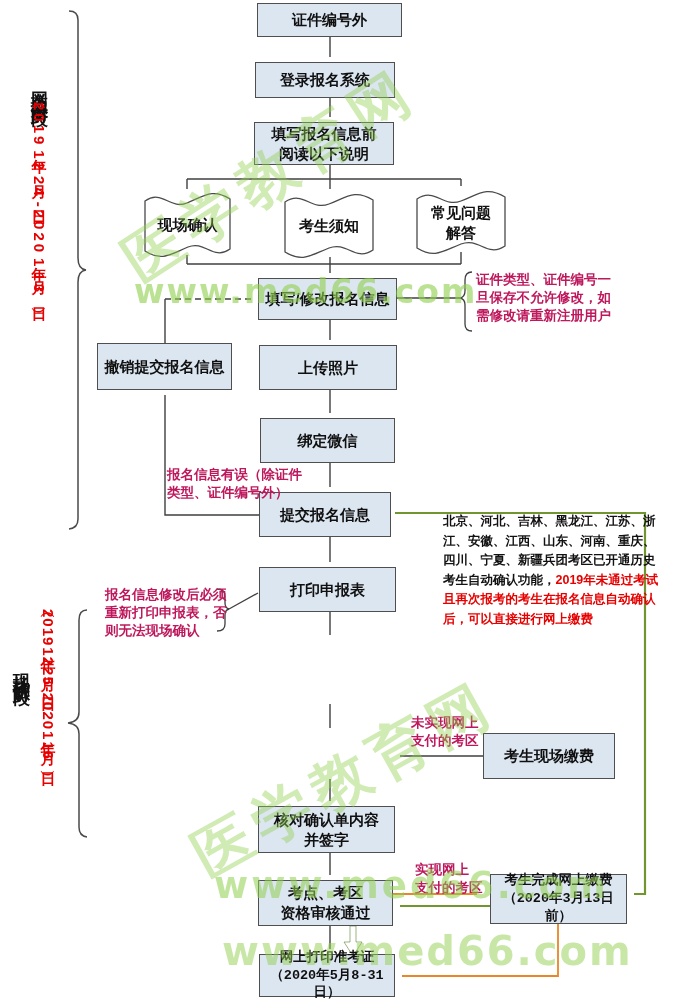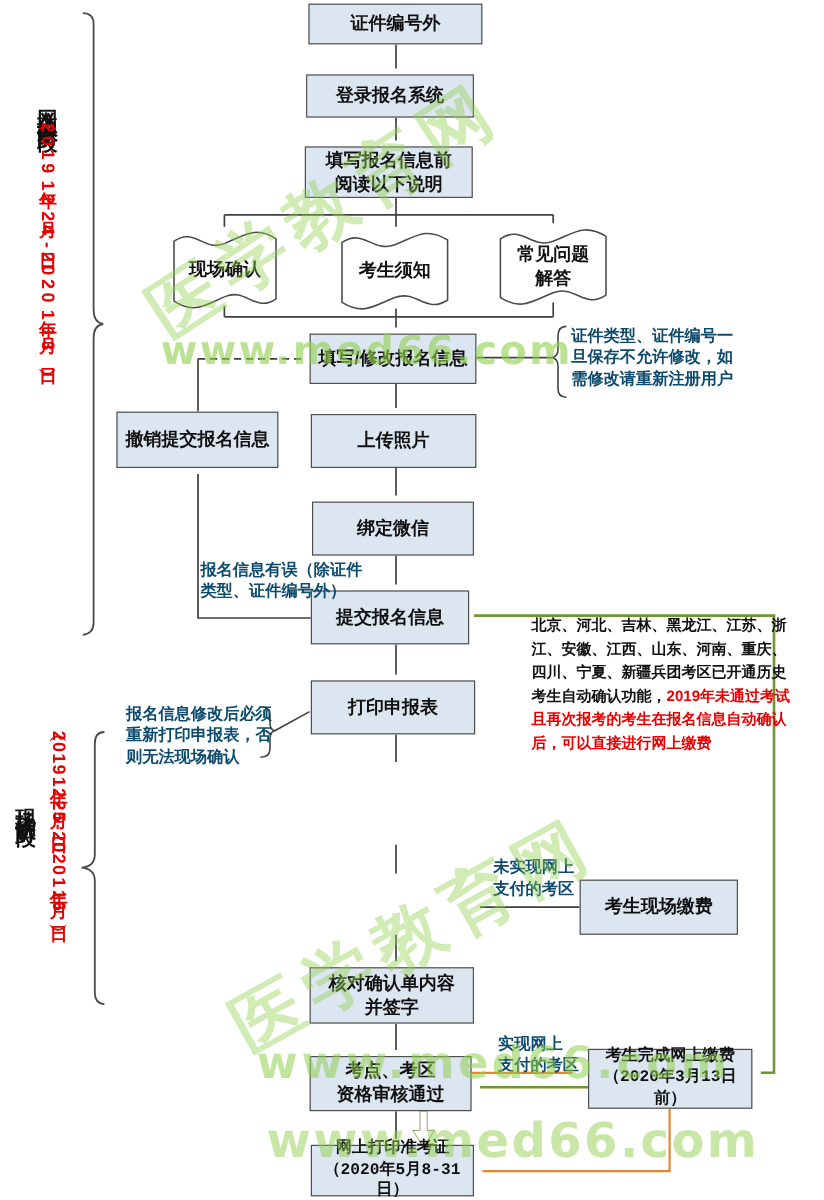--- a/index.html
+++ b/index.html
@@ -14,21 +14,21 @@
     background:#dce6f1;border:1.5px solid #4f4f4f;
     display:flex;align-items:center;justify-content:center;text-align:center;
     font-weight:bold;font-size:15px;line-height:1.32;color:#101010;
   }
   .box.small{font-size:13.5px;font-family:Liberation Mono, monospace;}
   .doc-label{
     position:absolute;z-index:2;display:flex;align-items:center;justify-content:center;
     text-align:center;font-weight:bold;font-size:15px;line-height:1.3;color:#101010;
   }
   .red-note{
-    position:absolute;z-index:3;color:#0c4a6e;font-weight:bold;
+    position:absolute;z-index:3;color:#be185d;font-weight:bold;
     font-size:13.5px;line-height:1.33;
   }
   .auto-note{
     color:#111;font-size:12.5px;line-height:19.5px;font-weight:bold;text-align:left;
   }
   .auto-note .redpart{color:#e60000;}
   .vtext{
     position:absolute;z-index:3;writing-mode:vertical-rl;text-orientation:mixed;
     font-weight:bold;color:#111;
   }

